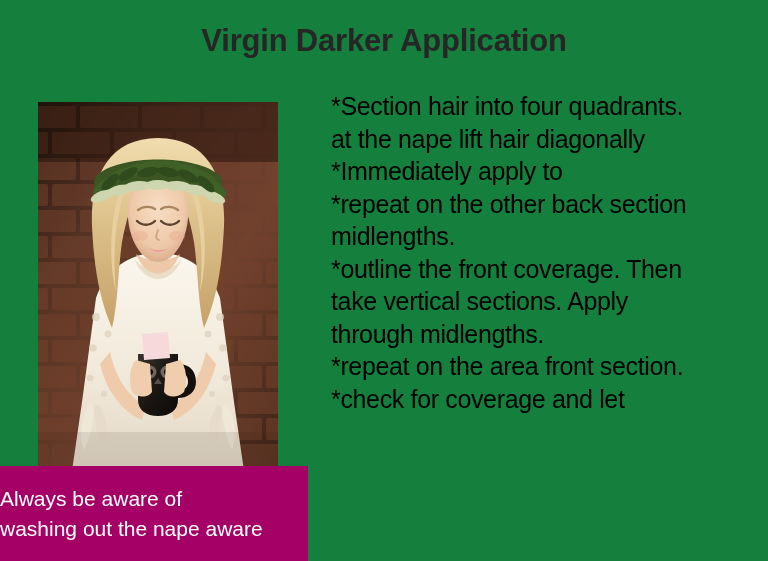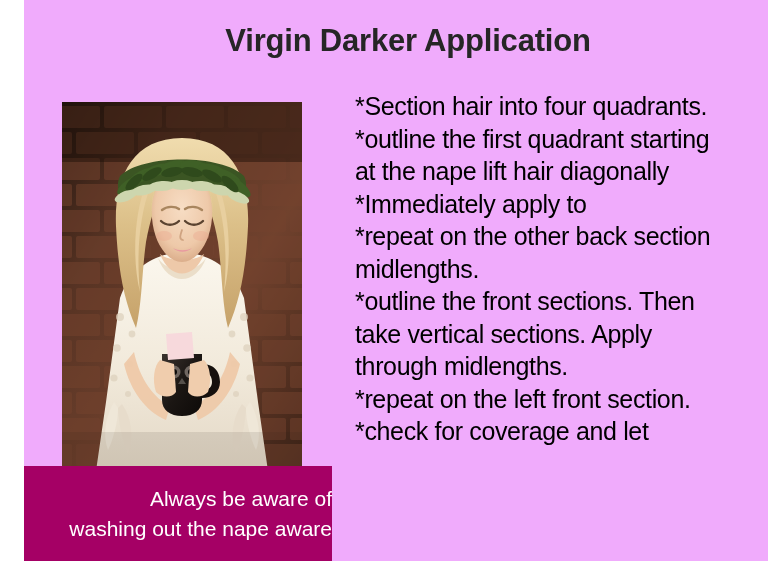--- a/index.html
+++ b/index.html
@@ -11,22 +11,21 @@
     height: 561px;
     background: #ffffff;
     font-family: "Liberation Sans", sans-serif;
     overflow: hidden;
     position: relative;
   }
 
   #slide {
     position: absolute;
     inset: 0;
-    background: #f0abfc;
-    margin-left: 24px;
+    background: #15803d;
   }
 
   
   #slide-title {
     position: absolute;
     left: 0;
     top: 22px;
     width: 768px;
     text-align: center;
     font-size: 31px;
@@ -56,21 +55,21 @@
   
   #caption-banner {
     position: absolute;
     left: 0;
     top: 466px;
     width: 308px;
     height: 95px;
     background: #a50065;
     display: flex;
     flex-direction: column;
-    align-items: flex-end;
+    align-items: flex-start;
     justify-content: center;
   }
   #caption-banner .cap-line {
     color: #ffffff;
     font-size: 21px;
     line-height: 30px;
     text-align: center;
     white-space: nowrap;
   }
 
@@ -328,25 +327,24 @@
     </svg>
   </figure>
 
   <div id="caption-banner">
     <div class="cap-line">Always be aware of</div>
     <div class="cap-line">washing out the nape aware</div>
   </div>
 
   <div id="body-copy">
     <div class="copy-line">*Section hair into four quadrants.</div>
-    <div class="copy-line">*outline the first quadrant starting</div>
     <div class="copy-line">at the nape lift hair diagonally</div>
     <div class="copy-line">*Immediately apply to</div>
     <div class="copy-line">*repeat on the other back section</div>
     <div class="copy-line">midlengths.</div>
-    <div class="copy-line">*outline the front sections. Then</div>
+    <div class="copy-line">*outline the front coverage. Then</div>
     <div class="copy-line">take vertical sections. Apply</div>
     <div class="copy-line">through midlengths.</div>
-    <div class="copy-line">*repeat on the left front section.</div>
+    <div class="copy-line">*repeat on the area front section.</div>
     <div class="copy-line">*check for coverage and let</div>
   </div>
 
 </div>
 
 </body></html>

